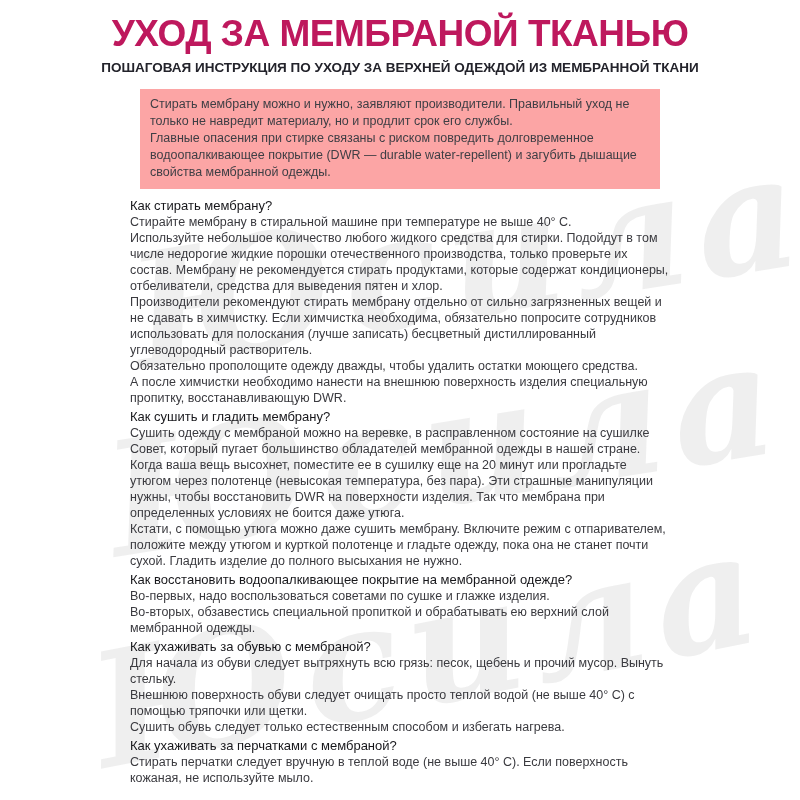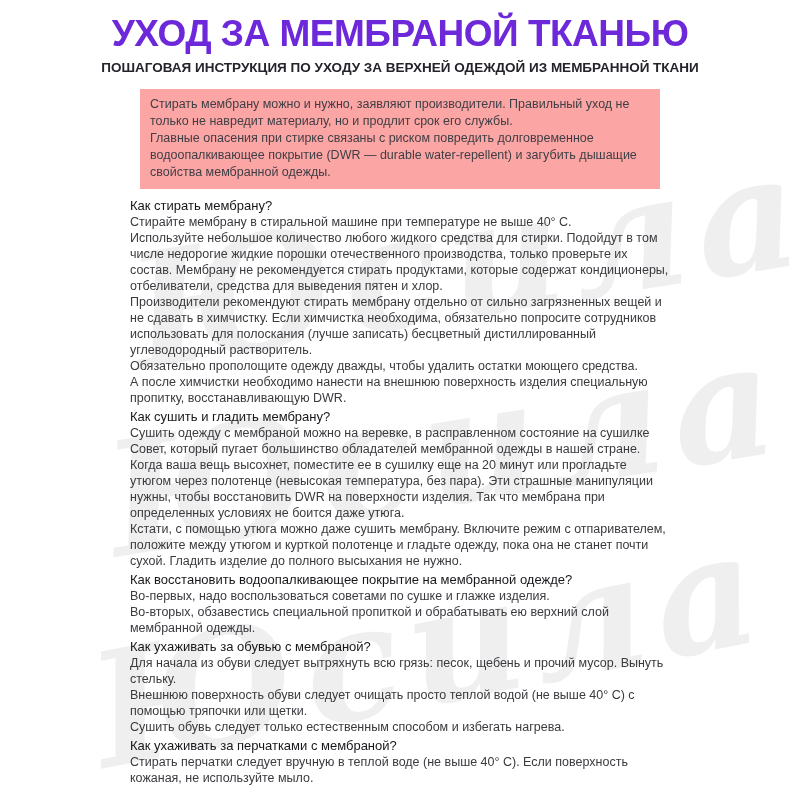--- a/index.html
+++ b/index.html
@@ -37,21 +37,21 @@
   
   .layer { position: relative; z-index: 1; }
 
   header { text-align: center; padding-top: 13px; }
   h1 {
     margin: 0;
     font-size: 37px;
     line-height: 42px;
     font-weight: bold;
     letter-spacing: -0.5px;
-    color: #6d28d9;
+    color: #be185d;
   }
   h2 {
     margin: 5px 0 0 0;
     font-size: 13.5px;
     line-height: 16px;
     font-weight: bold;
     color: #23232b;
   }
   .intro {
     width: 520px;

